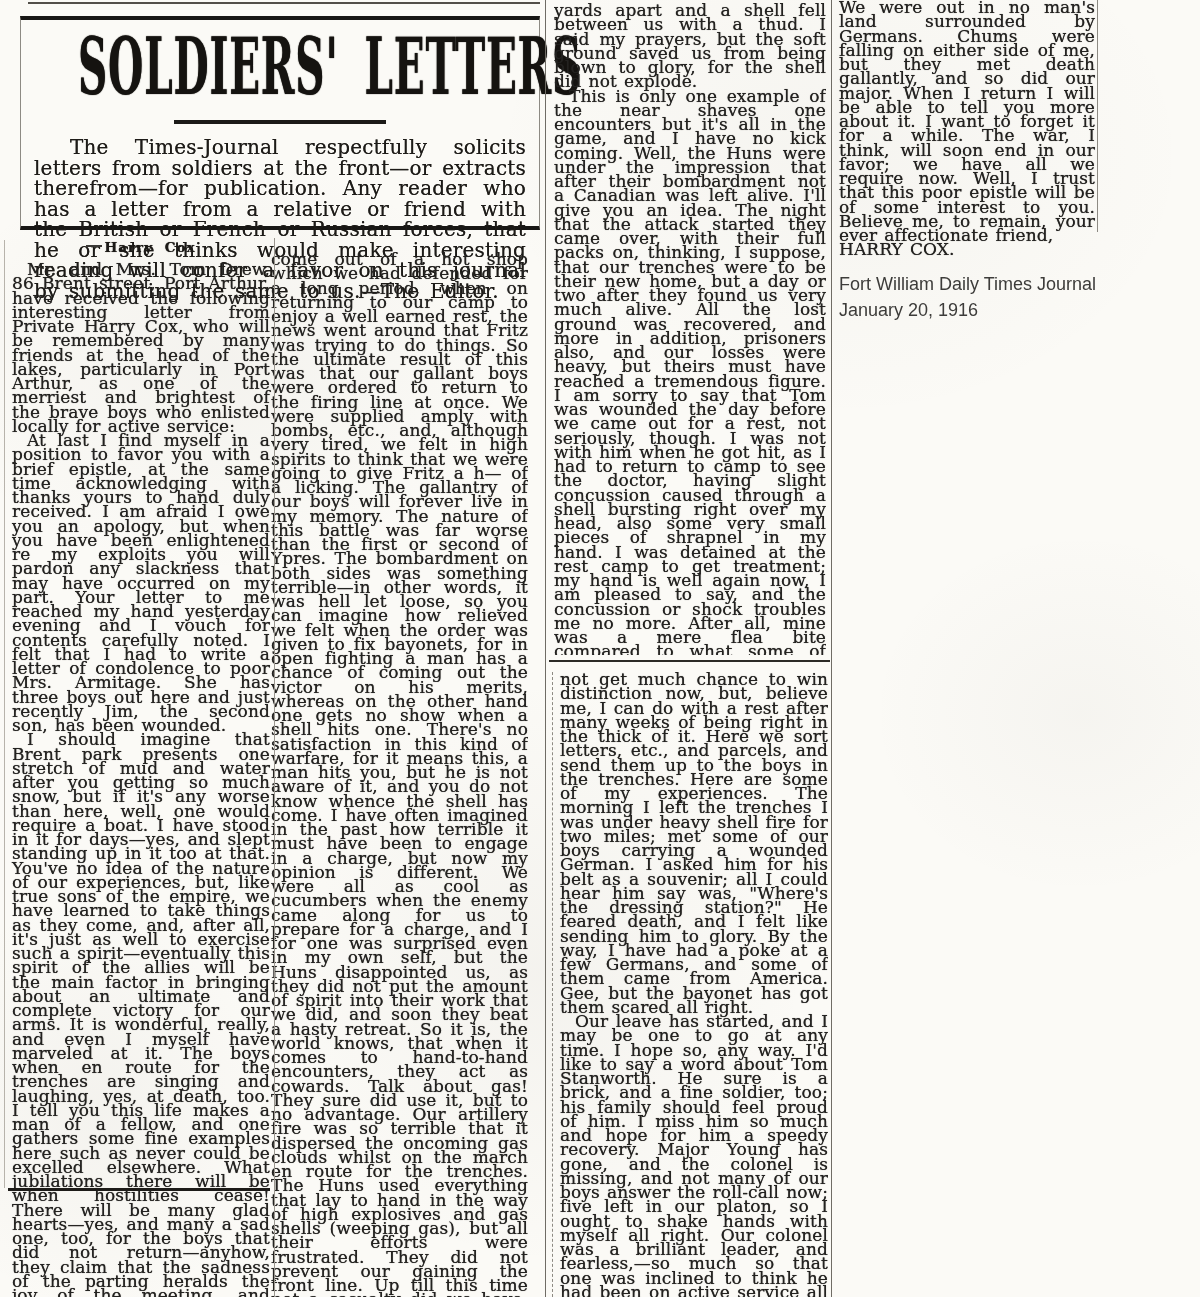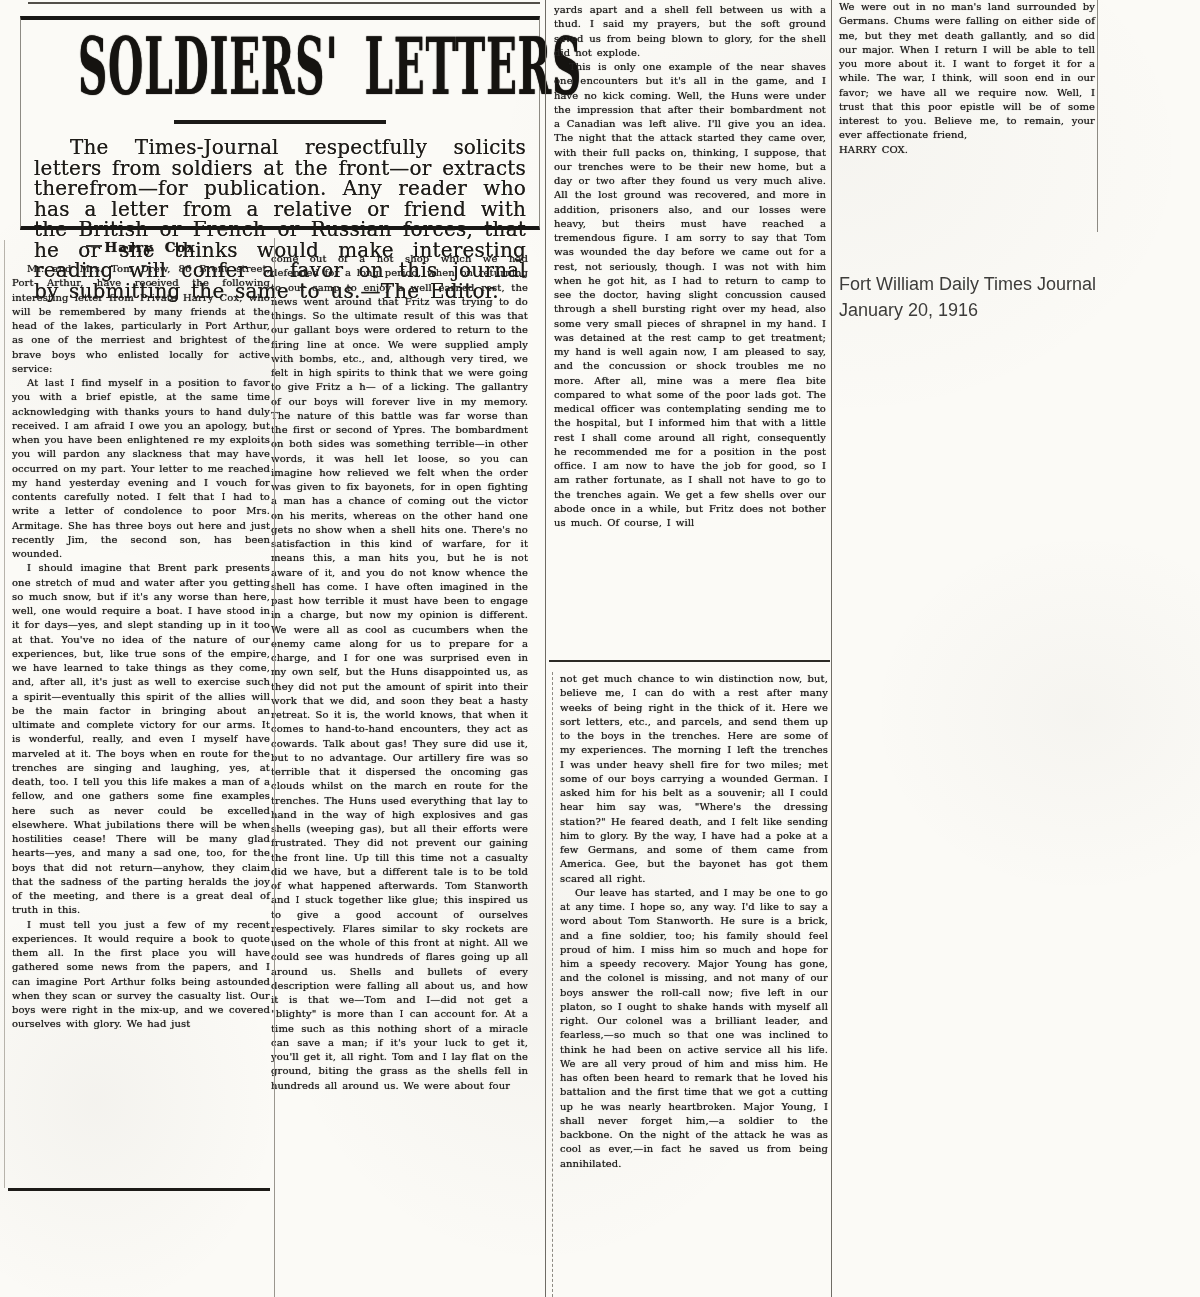--- a/index.html
+++ b/index.html
@@ -32,21 +32,21 @@
   .title-rule{width:212px;height:4px;background:#1b1a17;margin:0 auto;}
   .editor-note{
     margin:13px 13px 0;text-align:justify;font-weight:normal;
     font-size:20px;line-height:20.5px;word-spacing:4px;letter-spacing:0.2px;
     text-indent:36px;color:#1d1b18;
     text-shadow:0 0 0.6px rgba(25,22,18,0.8);
   }
   
   .col{position:absolute;text-align:justify;}
   .col p{
-    margin:0;font-size:10px;line-height:14.25px;
+    margin:0;font-size:17px;line-height:14.25px;
     letter-spacing:0.1px;word-spacing:1.6px;
     text-shadow:0 0 0.7px rgba(35,33,30,0.85);
   }
   .col p.ind{text-indent:15px;}
   .col1{left:12px;top:239px;width:258px;}
   .col2{left:271px;top:240px;width:257px;height:1057px;overflow:hidden;margin-top:12px;}
   .col3a{left:554px;top:3px;width:272px;height:652px;overflow:hidden;}
   .col3b{left:552px;top:672px;width:268px;height:625px;overflow:hidden;
          border-left:1px dashed #8d8a82;padding-left:7px;}
   .col4{left:839px;top:0;width:256px;}

